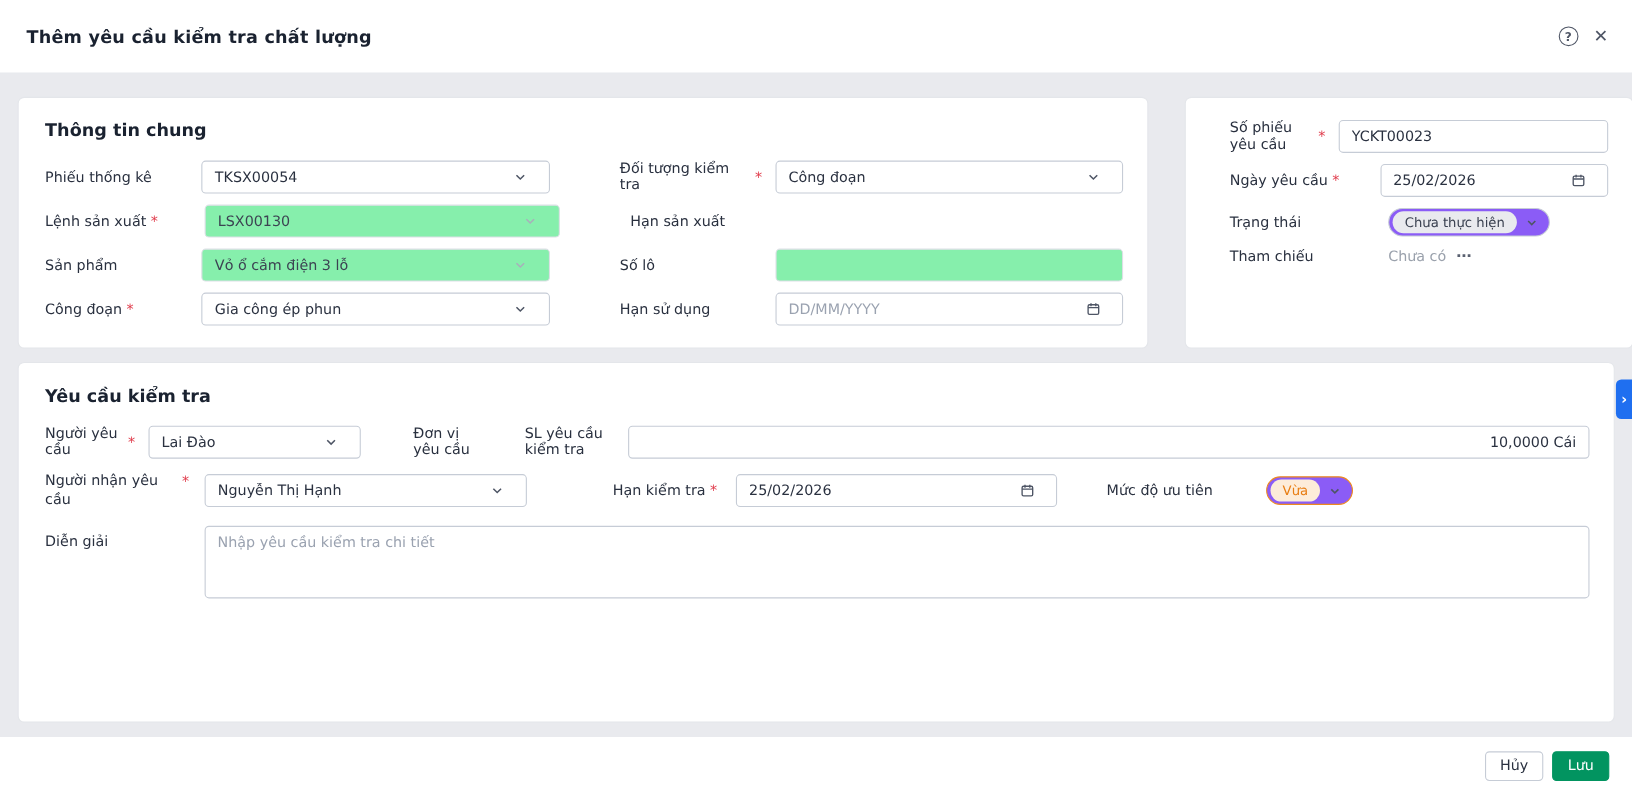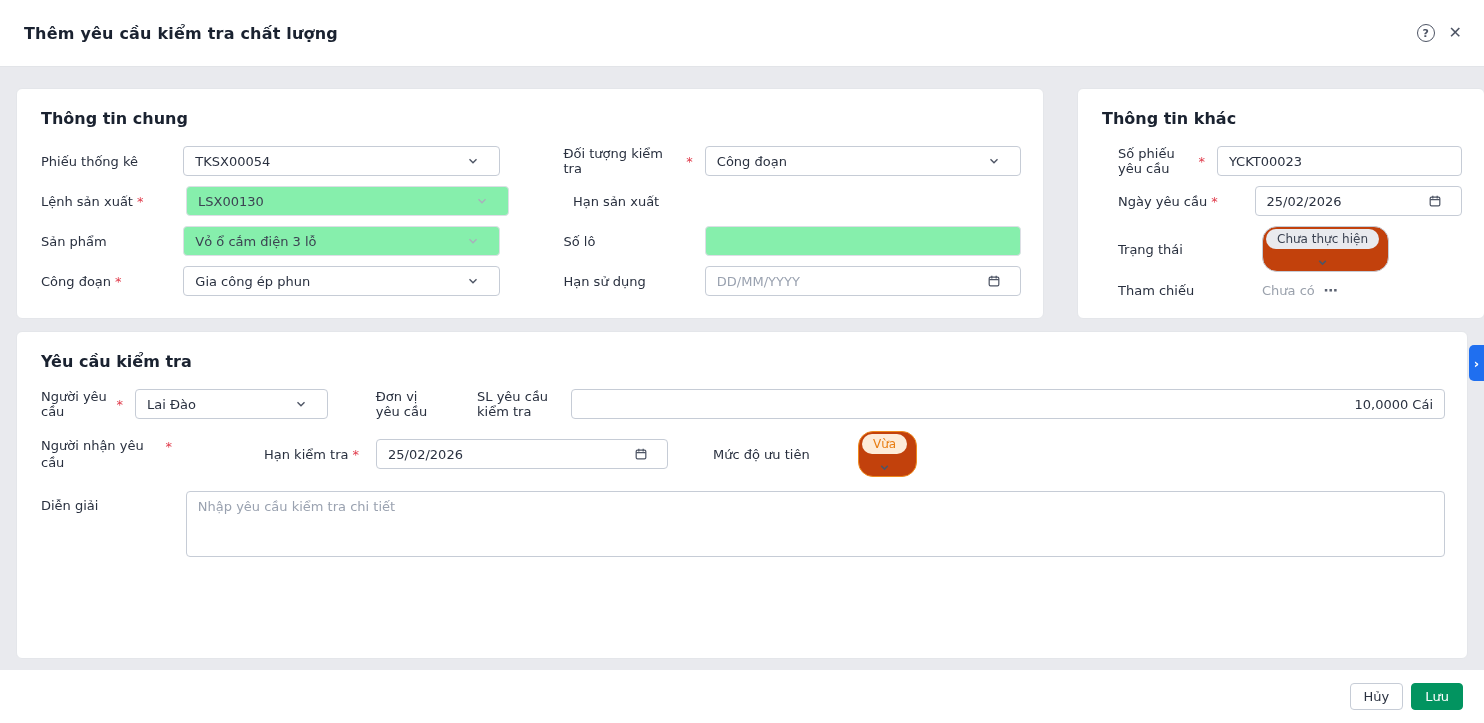--- a/index.html
+++ b/index.html
@@ -66,21 +66,21 @@
   .ta-right { text-align:right; }
   textarea.area-ctrl {
     width:1261px; height:66px; border:1px solid #c6ccd6; border-radius:4px;
     padding:7px 11px; font:inherit; color:#2a3140; resize:none; outline:none;
   }
   .f293{width:293px;} .f323{width:323px;} .f322{width:322px;} .f292{width:292px;}
   .f296{width:296px;} .f218{width:218px;}
   
   .pill-select {
     display:inline-flex; align-items:center; gap:7px; cursor:pointer;
-    border:1px solid #c6ccd6; border-radius:15px; padding:2px 9px 2px 3px; background:#c2410c;flex-direction:column;
+    border:1px solid #c6ccd6; border-radius:15px; padding:2px 9px 2px 3px; background:#8b5cf6;
   }
   .pill-badge {
     background:#e9eaee; color:#3a4150; border-radius:11px;
     padding:3px 11px; font-size:12px; white-space:nowrap;
   }
   .pill-select.priority { border-color:#ef8a1e; }
   .pill-select.priority .pill-badge { background:#fdecd9; color:#e87d12; }
   
   .ref-val { color:#9aa1ac; }
   .more-dots { color:#5a6170; font-weight:bold; letter-spacing:1px; margin-left:9px; cursor:pointer; font-size:14px; }
@@ -209,21 +209,20 @@
               <svg width="14" height="14" viewBox="0 0 16 16" fill="none" stroke="currentColor" stroke-width="1.4">
                 <rect x="2.5" y="3.5" width="11" height="10" rx="1.5"></rect>
                 <path d="M2.5 6.5h11M5.5 2v3M10.5 2v3"></path>
               </svg>
             </span>
         </div>
       </div>
     </div>
 
     <div class="card card-other">
-      <h2>Thông tin khác</h2>
 
       <div class="frow">
         <div class="lbl w-lbl2">
             <span>Số phiếu yêu cầu</span>
             <span class="req">*</span>
           </div>
         <input class="text-ctrl f218" value="YCKT00023" style="">
       </div>
 
       <div class="frow">
@@ -288,20 +287,28 @@
         </div>
       <div class="sp45"></div>
       <div class="lbl w-lbl1">
           <span>SL yêu cầu kiểm tra</span>
         </div>
       <input class="text-ctrl f296 ta-right" value="10,0000 Cái" style="">
     </div>
 
     <div class="frow" style="margin-bottom:14px;">
       <div class="lbl w-lbl1 wrap"><span class="txt">Người nhận yêu cầu</span><span class="req">*</span></div>
+      <div class="ctrl f293">
+        <span class="ctrl-text">Nguyễn Thị Hạnh</span>
+        <span class="ico">
+            <svg width="14" height="14" viewBox="0 0 16 16" fill="none" stroke="currentColor" stroke-width="1.6">
+              <path d="M4 6l4 4 4-4"></path>
+            </svg>
+          </span>
+      </div>
       <div class="sp78"></div>
       <div class="lbl w-lbl3">
           <span>Hạn kiểm tra</span>
           <span class="req">*</span>
         </div>
       <div class="ctrl f292">
         <span class="ctrl-text">25/02/2026</span>
         <span class="ico">
             <svg width="14" height="14" viewBox="0 0 16 16" fill="none" stroke="currentColor" stroke-width="1.4">
               <rect x="2.5" y="3.5" width="11" height="10" rx="1.5"></rect>

